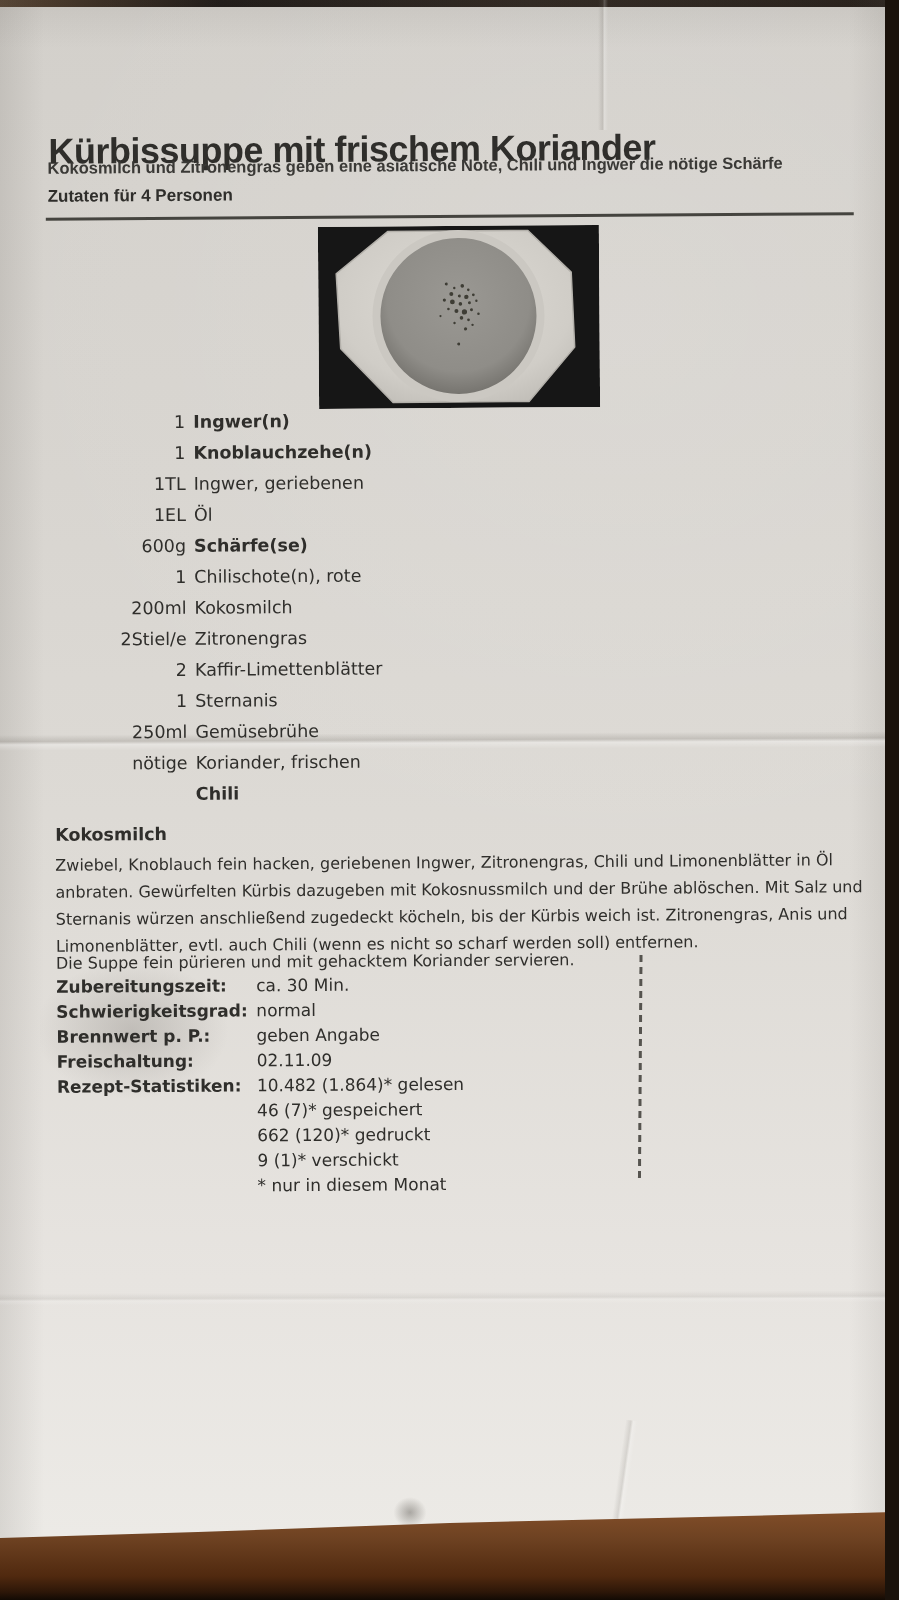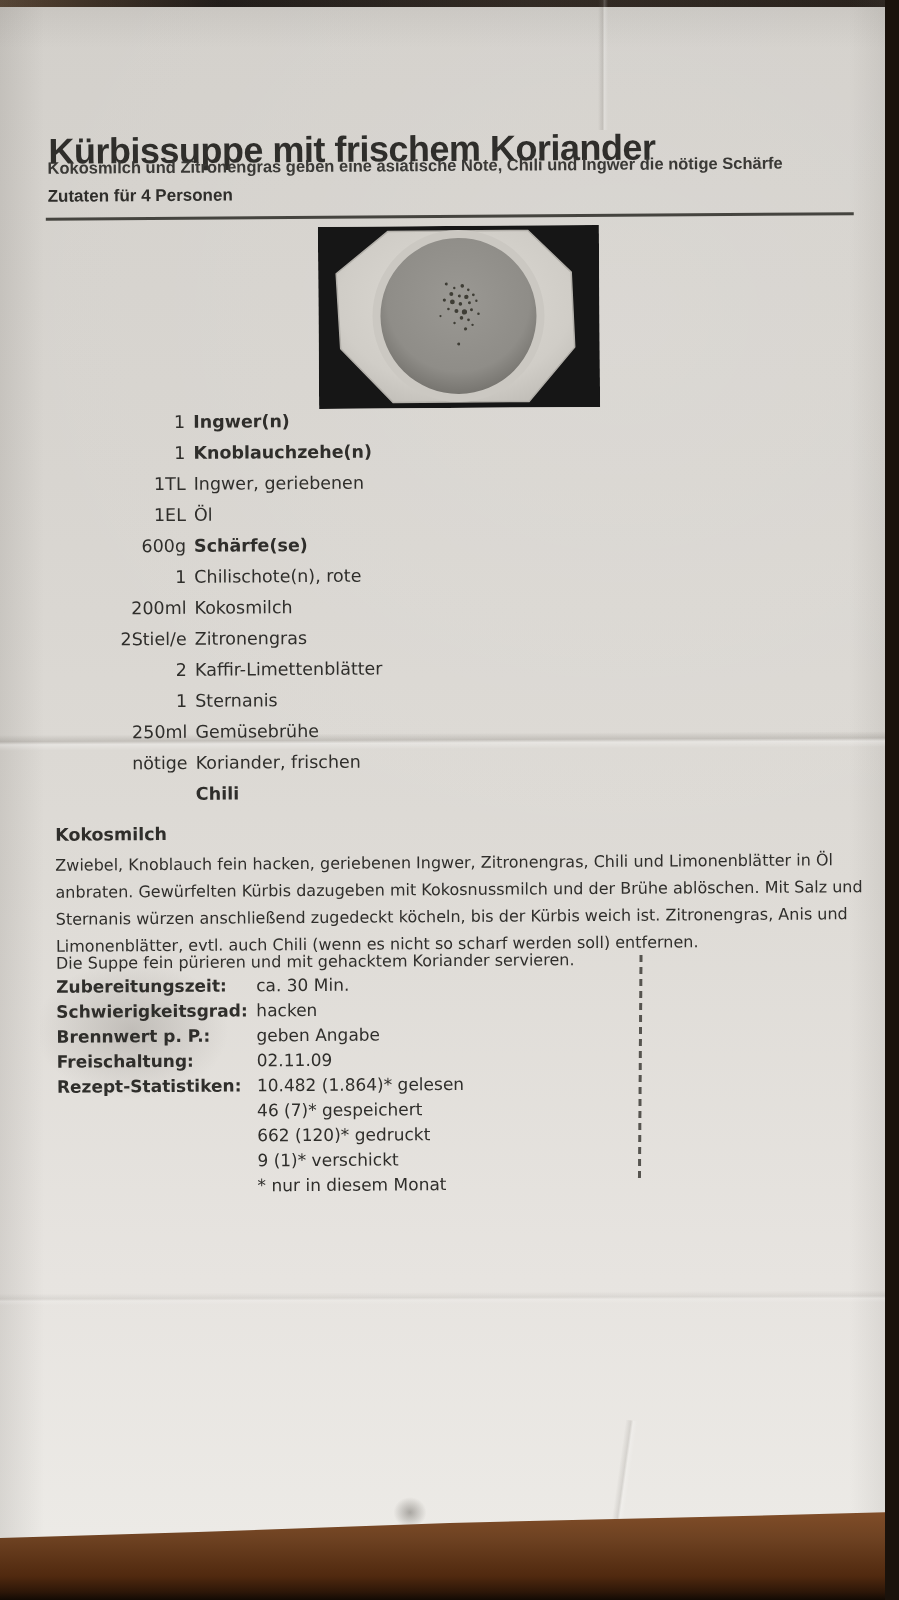--- a/index.html
+++ b/index.html
@@ -189,21 +189,21 @@
     <div class="prep-body">Zwiebel, Knoblauch fein hacken, geriebenen Ingwer, Zitronengras, Chili und Limonenblätter in Öl anbraten. Gewürfelten Kürbis dazugeben mit Kokosnussmilch und der Brühe ablöschen. Mit Salz und Sternanis würzen anschließend zugedeckt köcheln, bis der Kürbis weich ist. Zitronengras, Anis und Limonenblätter, evtl. auch Chili (wenn es nicht so scharf werden soll) entfernen.</div>
     <div class="prep-note">Die Suppe fein pürieren und mit gehacktem Koriander servieren.</div>
 
     <div class="details">
       <div class="det-row">
           <span class="dlabel">Zubereitungszeit:</span>
           <span class="dvalue">ca. 30 Min.</span>
         </div>
       <div class="det-row">
           <span class="dlabel">Schwierigkeitsgrad:</span>
-          <span class="dvalue">hacken</span>
+          <span class="dvalue">normal</span>
         </div>
       <div class="det-row">
           <span class="dlabel">Brennwert p. P.:</span>
           <span class="dvalue">geben Angabe</span>
         </div>
       <div class="det-row">
           <span class="dlabel">Freischaltung:</span>
           <span class="dvalue">02.11.09</span>
         </div>
       <div class="det-row">

